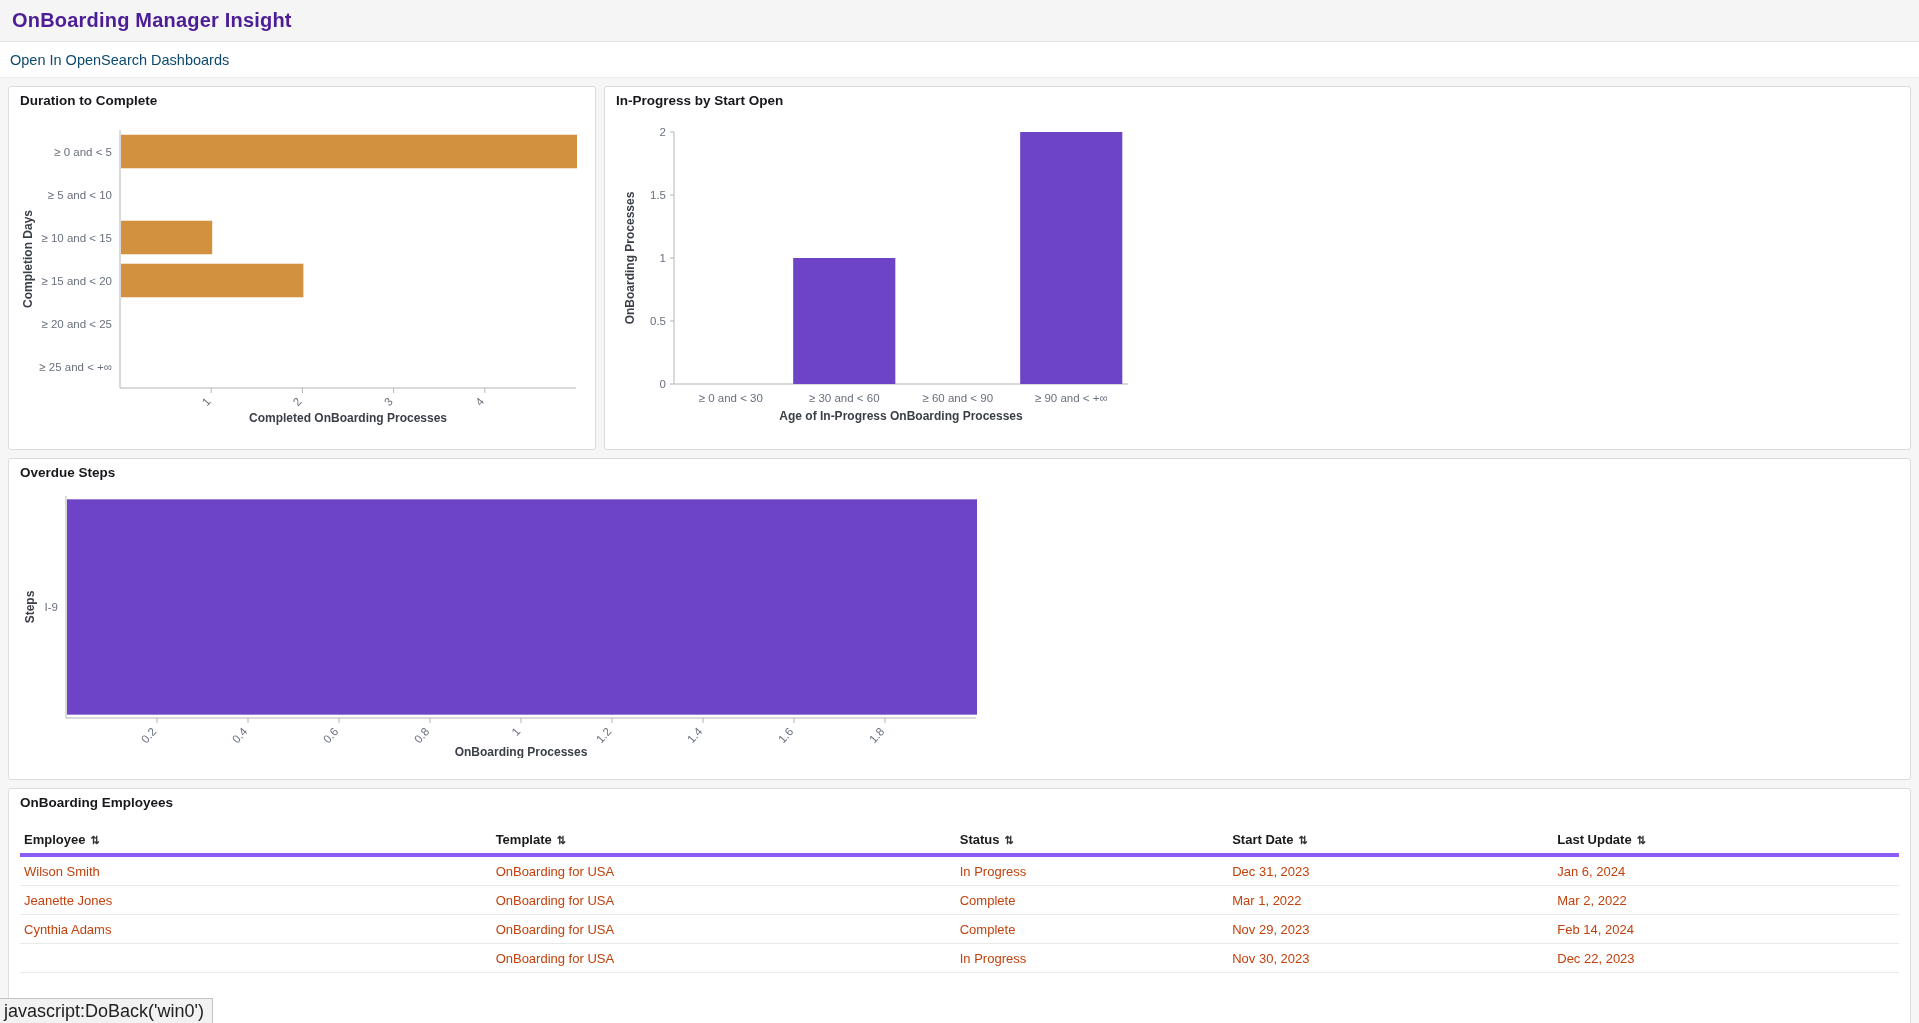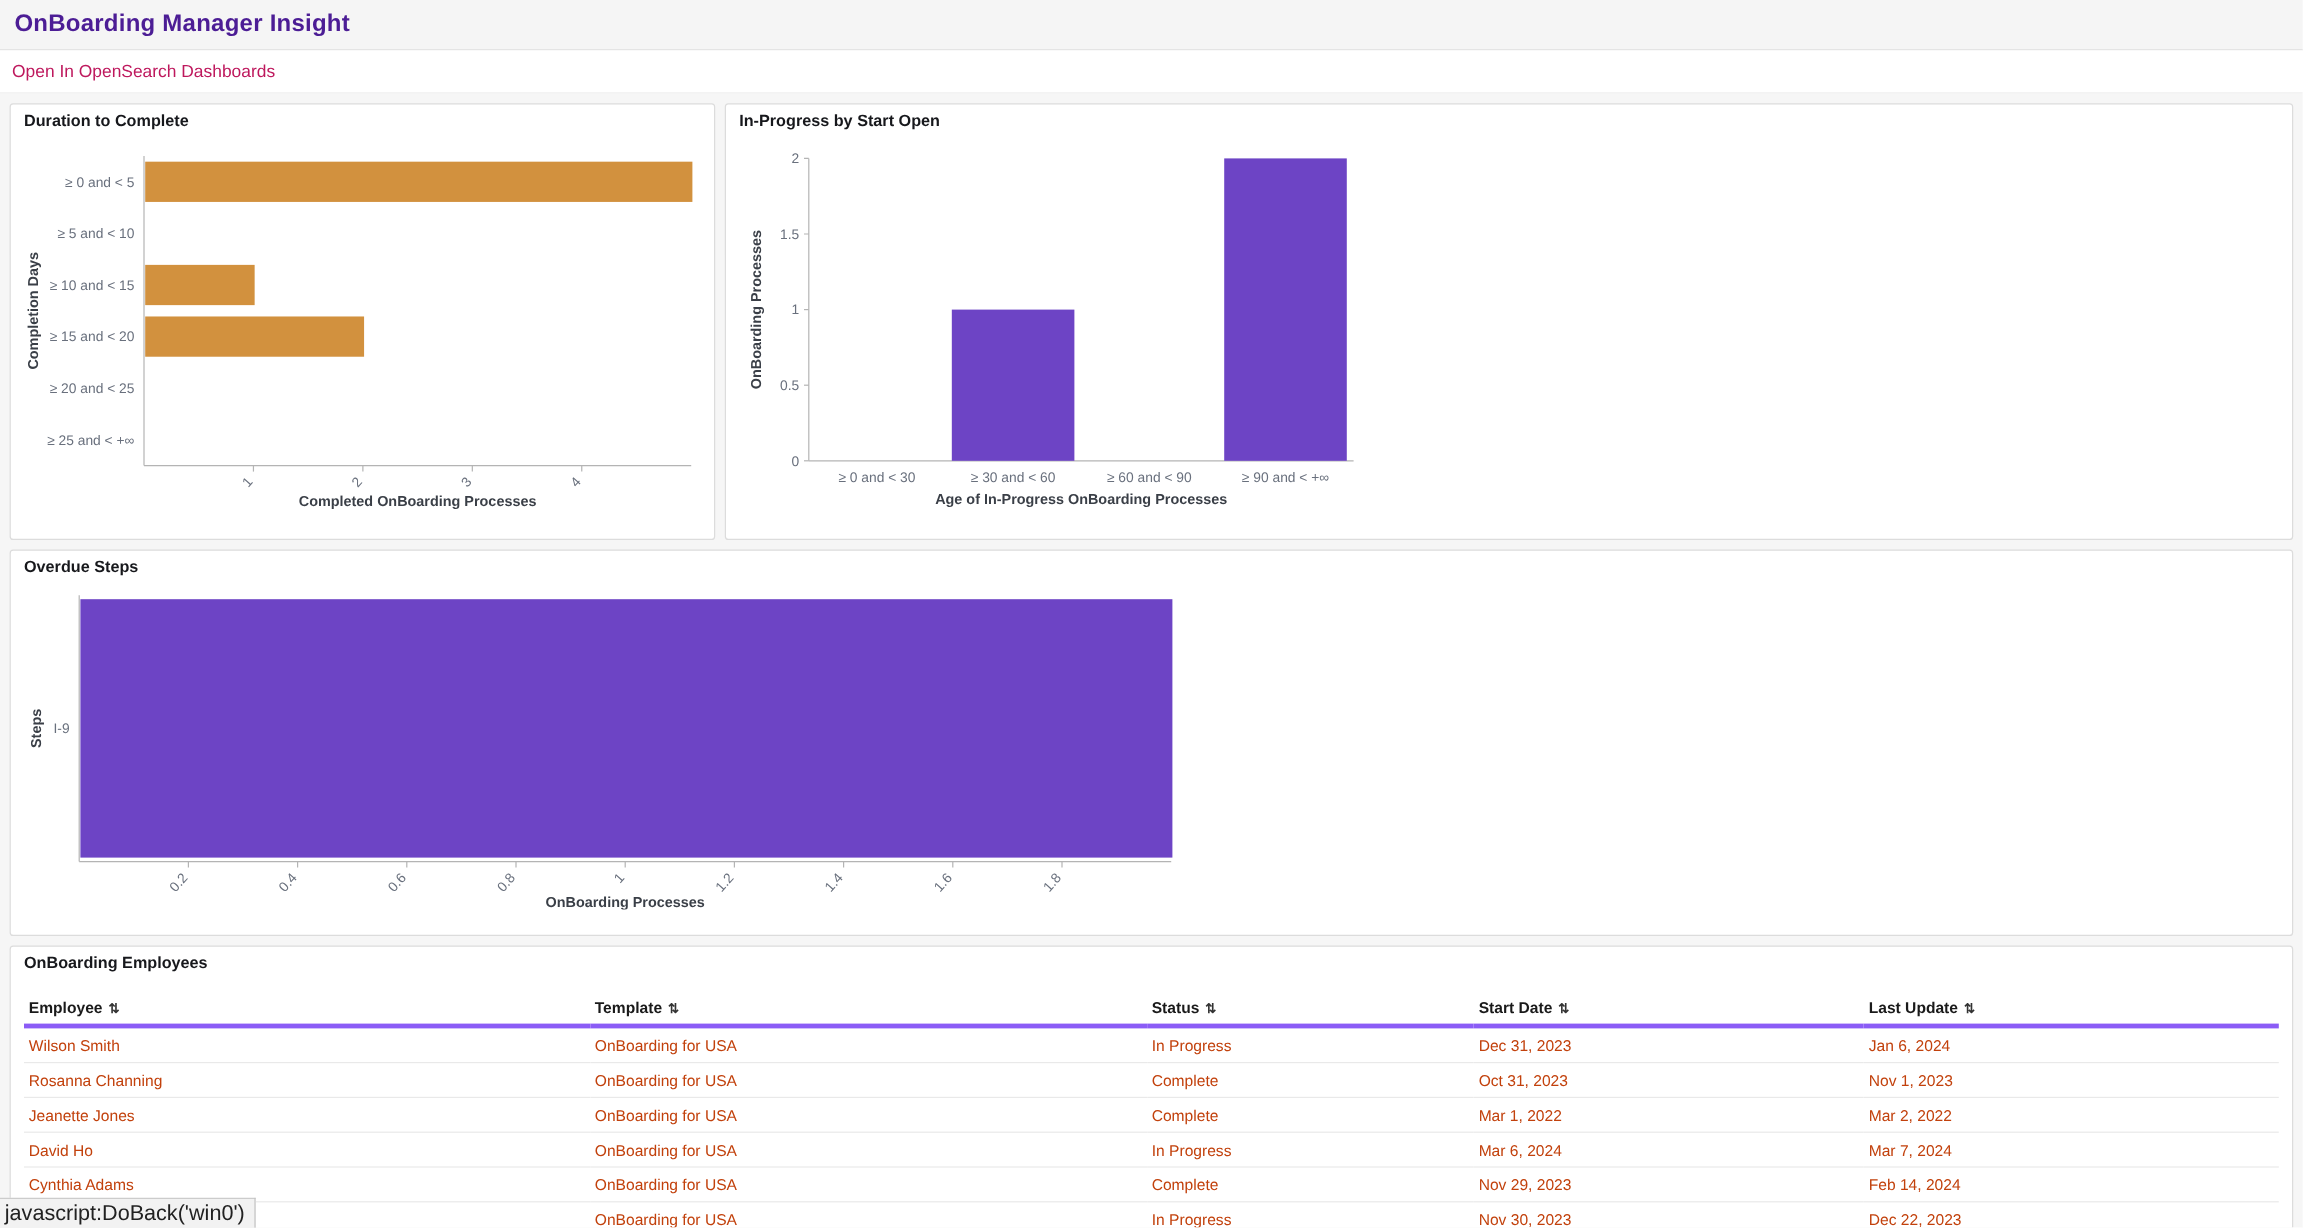--- a/index.html
+++ b/index.html
@@ -5,21 +5,21 @@
   * { margin:0; padding:0; box-sizing:border-box; }
   html,body { width:1919px; height:1023px; overflow:hidden; background:#fff;
     font-family:"Liberation Sans", sans-serif; }
 
   .header { height:42px; background:#f5f5f5; border-bottom:1px solid #e0e0e0;
     display:flex; align-items:center; padding:0 12px; }
   .header h1 { font-size:20px; font-weight:bold; color:#4c1d95; letter-spacing:.2px; }
 
   .link-row { height:36px; display:flex; align-items:center; padding:0 10px;
     background:#fff; border-bottom:1px solid #ececec; }
-  .link-row a { color:#be185d; font-size:14.5px; text-decoration:none; cursor:pointer; }
+  .link-row a { color:#0c4a6e; font-size:14.5px; text-decoration:none; cursor:pointer; }
 
   .content { padding:8px; background:#f6f6f6; height:945px; overflow:hidden; }
   .row { display:flex; gap:8px; margin-bottom:8px; }
   .panel { background:#fff; border:1px solid #dcdcdc; border-radius:3px;
     padding:6px 11px 4px 11px; overflow:hidden; }
   .panel-title { font-size:13.5px; font-weight:bold; color:#17181c; margin-bottom:2px; }
 
   .p1 { width:754px; height:364px; }
   .p2 { width:588px; height:364px; }
   .p3 { flex:1;     height:364px; }
@@ -196,41 +196,27 @@
           </thead>
         <tbody>
             <tr>
               <td>Wilson Smith</td>
               <td>OnBoarding for USA</td>
               <td>In Progress</td>
               <td>Dec 31, 2023</td>
               <td>Jan 6, 2024</td>
             </tr>
             <tr>
-              <td>Rosanna Channing</td>
-              <td>OnBoarding for USA</td>
-              <td>Complete</td>
-              <td>Oct 31, 2023</td>
-              <td>Nov 1, 2023</td>
-            </tr>
-            <tr>
               <td>Jeanette Jones</td>
               <td>OnBoarding for USA</td>
               <td>Complete</td>
               <td>Mar 1, 2022</td>
               <td>Mar 2, 2022</td>
             </tr>
             <tr>
-              <td>David Ho</td>
-              <td>OnBoarding for USA</td>
-              <td>In Progress</td>
-              <td>Mar 6, 2024</td>
-              <td>Mar 7, 2024</td>
-            </tr>
-            <tr>
               <td>Cynthia Adams</td>
               <td>OnBoarding for USA</td>
               <td>Complete</td>
               <td>Nov 29, 2023</td>
               <td>Feb 14, 2024</td>
             </tr>
             <tr>
               <td></td>
               <td>OnBoarding for USA</td>
               <td>In Progress</td>

